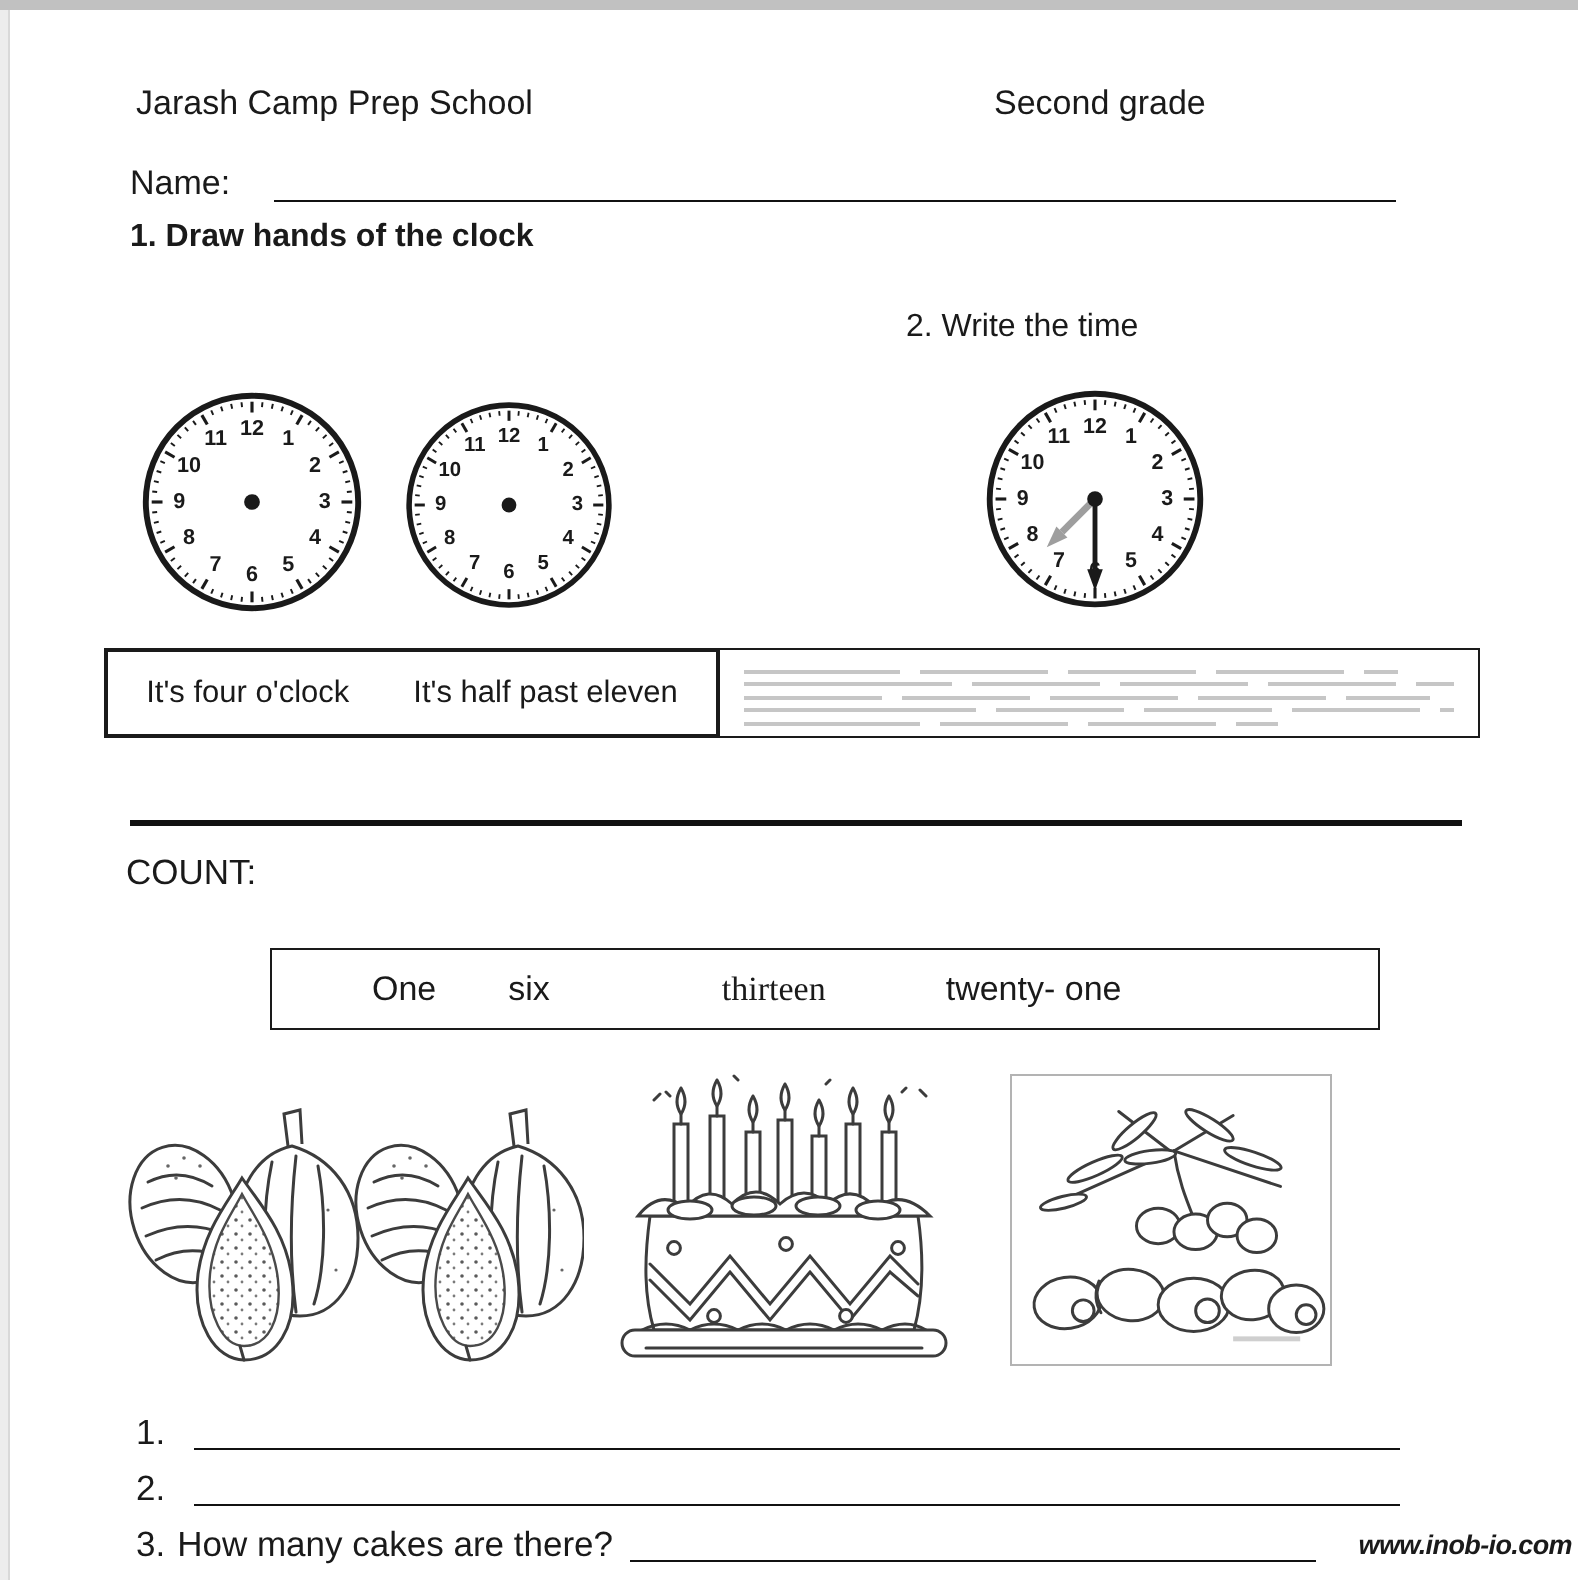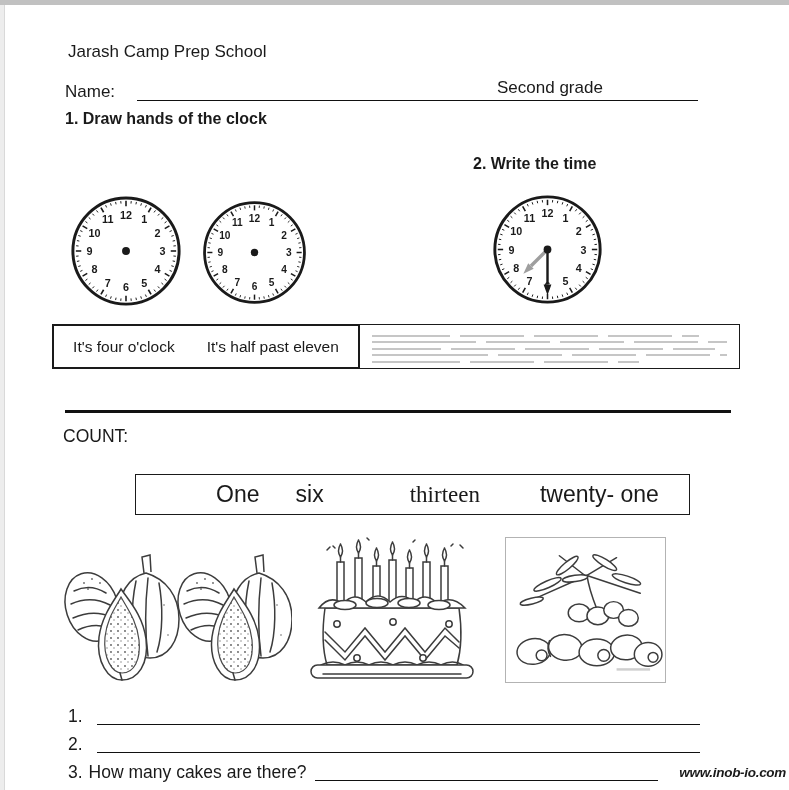--- a/index.html
+++ b/index.html
@@ -6,48 +6,48 @@
   body{
     width:789px;height:790px;position:relative;overflow:hidden;
     background:#ffffff;color:#1a1a1a;
     font-family:"Liberation Sans", sans-serif;
   }
   .chrome-top{position:absolute;left:0;top:0;width:789px;height:5px;background:#c1c1c1;}
   .chrome-left{position:absolute;left:0;top:5px;width:5px;height:785px;background:#ededed;border-right:1px solid #d9d9d9;box-sizing:border-box;}
   .abs{position:absolute;}
 
   .school{left:68px;top:42px;font-size:17px;}
-  .grade{left:497px;top:42px;font-size:17px;margin-top:36px;}
+  .grade{left:497px;top:42px;font-size:17px;}
 
   .name-row{left:65px;top:82px;width:633px;display:flex;font-size:17px;gap:20px;}
   .name-row .blank{flex:1;border-bottom:1.6px solid #111;margin:0 0 1px 2px;}
 
   .s1-title{left:65px;top:110px;font-size:16px;font-weight:bold;}
-  .s2-title{left:473px;top:155px;font-size:16px;font-weight:bold;text-align:right;}
+  .s2-title{left:453px;top:155px;font-size:16px;font-weight:normal;text-align:right;}
 
   .clock{position:absolute;}
   .clock text{font-family:"Liberation Sans",sans-serif;}
   .clock1{left:67px;top:192px;width:118px;height:118px;}
   .clock2{left:199px;top:197px;width:111px;height:111px;}
   .clock3{left:489px;top:191px;width:117px;height:117px;}
 
   .ans-table{left:52px;top:324px;width:688px;height:45px;display:flex;box-sizing:border-box;}
   .ans-left{width:308px;box-sizing:border-box;border:2px solid #1a1a1a;display:flex;align-items:center;justify-content:center;gap:32px;font-size:15.5px;background:#fff;}
   .ans-right{flex:1;box-sizing:border-box;border:1px solid #1a1a1a;border-left:none;padding:5px 10px 0 10px;background:#fff;}
   .dash-row{height:2px;margin:4.5px 2px;background:repeating-linear-gradient(90deg,#c6c6c6 0 64px,transparent 64px 74px);}
   .dash-row:nth-child(1){background-position:14px 0;margin-right:30px;}
   .dash-row:nth-child(2){background-position:40px 0;}
   .dash-row:nth-child(3){background-position:5px 0;margin-right:14px;}
   .dash-row:nth-child(4){background-position:52px 0;}
   .dash-row:nth-child(5){background-position:24px 0;margin-right:90px;}
 
   .divider{left:65px;top:410px;width:666px;height:2.5px;background:#111;}
   .count-title{left:63px;top:426px;font-size:17.5px;}
 
-  .word-box{left:135px;top:474px;width:555px;height:41px;box-sizing:border-box;border:1.6px solid #1a1a1a;display:flex;align-items:center;font-size:23px;justify-content:center;}
+  .word-box{left:135px;top:474px;width:555px;height:41px;box-sizing:border-box;border:1.6px solid #1a1a1a;display:flex;align-items:center;font-size:17px;}
   .word-box span:nth-child(1){margin-left:50px;}
   .word-box span:nth-child(2){margin-left:36px;}
   .word-box span:nth-child(3){margin-left:86px;font-family:Liberation Serif, serif;}
   .word-box span:nth-child(4){margin-left:60px;}
 
   .figs-img{left:60px;top:545px;width:232px;height:140px;}
   .cake-img{left:293px;top:536px;width:198px;height:148px;}
   .olives-img{left:505px;top:537px;width:161px;height:146px;border:1px solid #b3b3b3;box-sizing:border-box;background:#fff;}
 
   .q-row{display:flex;font-size:17.5px;align-items:flex-end;}

